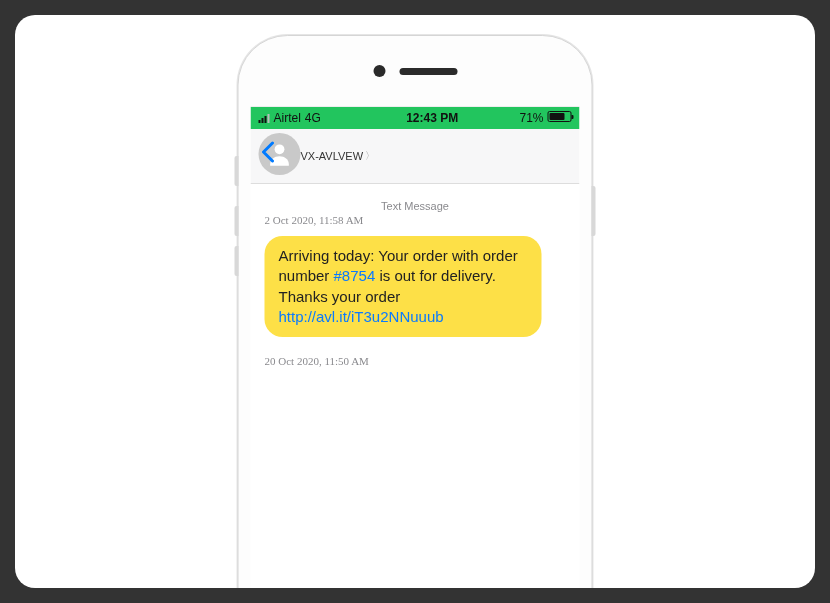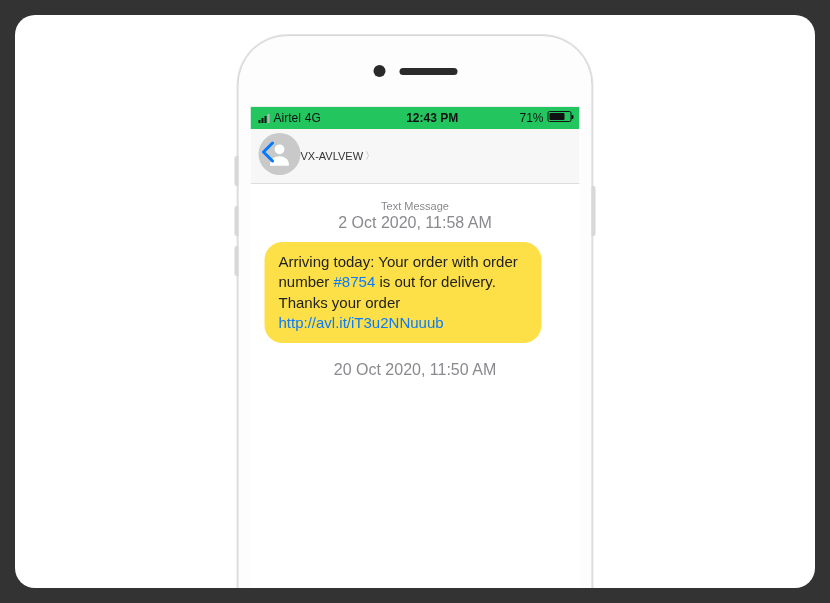--- a/index.html
+++ b/index.html
@@ -140,24 +140,25 @@
   .messages {
     padding: 10px 14px;
   }
   .meta-label {
     text-align: center;
     font-size: 11px;
     color: #8a8a8e;
     margin-top: 6px;
   }
   .timestamp {
-    text-align: center;
-    font-size: 16px;
+    text-align: left;
+    font-size: 11px;
     color: #8a8a8e;
     margin: 2px 0 10px;
+    font-family: Liberation Serif, serif;
   }
   .bubble {
     background: #fde047;
     border-radius: 18px;
     padding: 10px 14px;
     font-size: 15px;
     line-height: 1.35;
     color: #222;
     max-width: 92%;
     margin-bottom: 18px;

